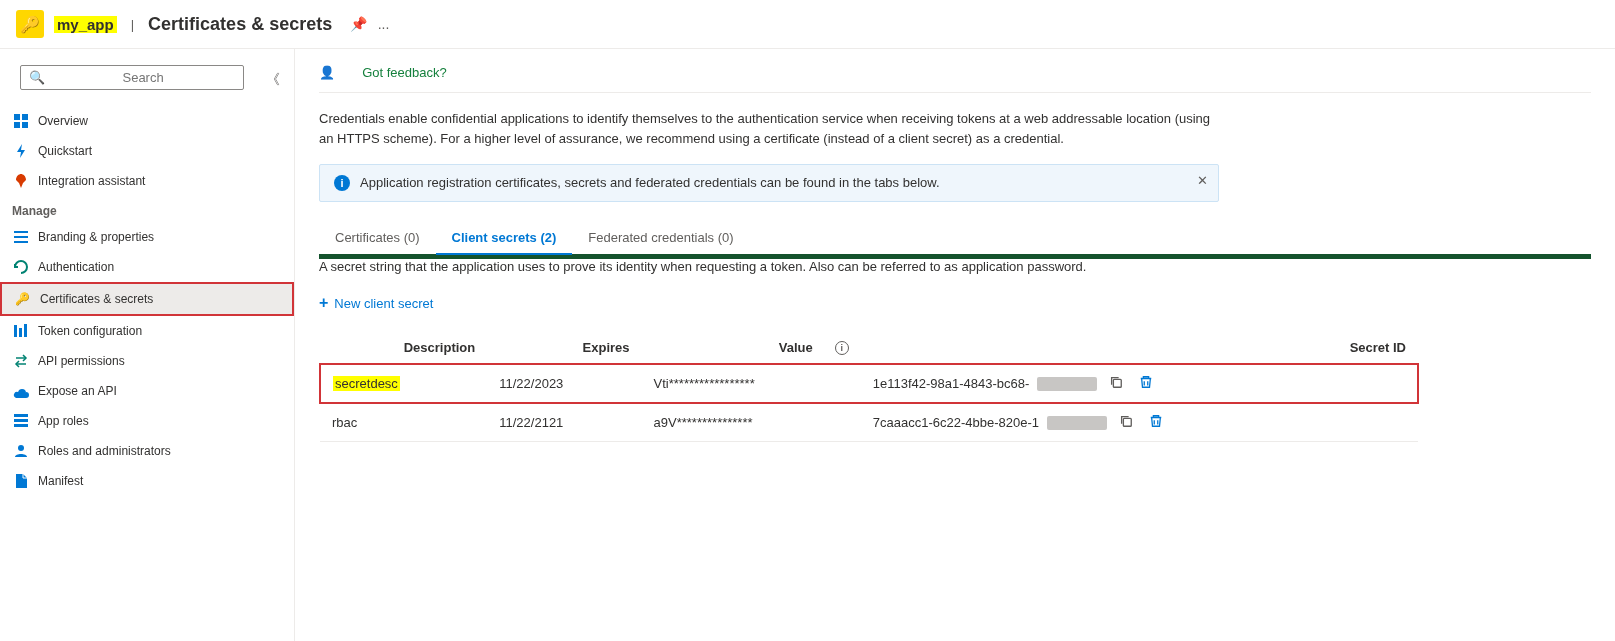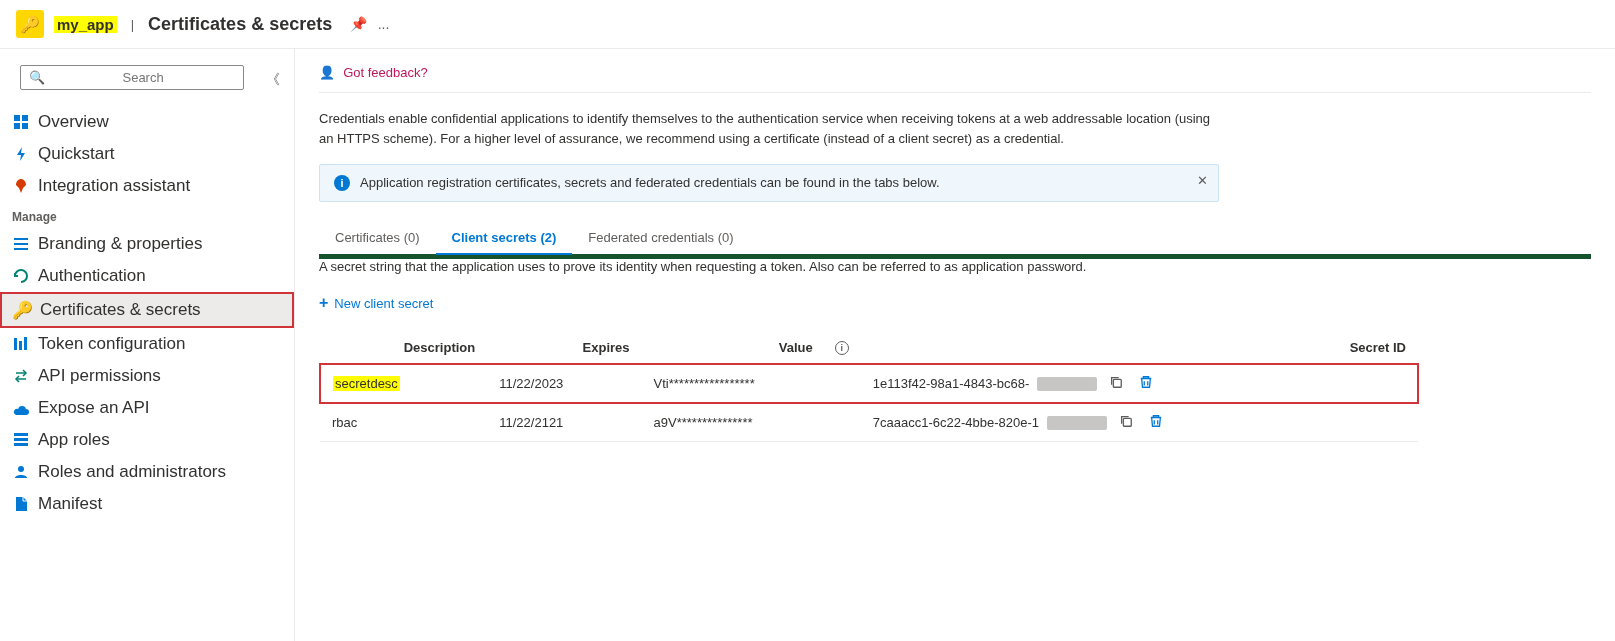--- a/index.html
+++ b/index.html
@@ -69,21 +69,21 @@
       font-size: 14px;
       padding: 2px 6px;
     }
     .nav-item {
       display: flex;
       align-items: center;
       gap: 8px;
       padding: 6px 12px;
       cursor: pointer;
       color: #323130;
-      font-size: 17px;
+      font-size: 12px;
     }
     .nav-item.active {
       background: #edebe9;
       border-left: 2px solid #0078d4;
     }
     .nav-section-label {
       padding: 8px 12px 4px 12px;
       font-size: 12px;
       font-weight: 600;
       color: #605e5c;
@@ -391,21 +391,21 @@
           </svg>
       </div>
       <span>Manifest</span>
     </div>
   </div>
 
   <div class="content">
 
     <div class="feedback-bar">
       <span>👤</span>
-      <span style="cursor:pointer; color:#be185d;">Got feedback?</span>
+      <span style="cursor:pointer; color:#15803d;margin-left:19px;">Got feedback?</span>
     </div>
 
     <p class="description-text">Credentials enable confidential applications to identify themselves to the authentication service when receiving tokens at a web addressable location (using an HTTPS scheme). For a higher level of assurance, we recommend using a certificate (instead of a client secret) as a credential.</p>
 
     <div class="info-banner">
       <span class="info-icon">i</span>
       <span>Application registration certificates, secrets and federated credentials can be found in the tabs below.</span>
       <span class="close-btn">✕</span>
     </div>
 

